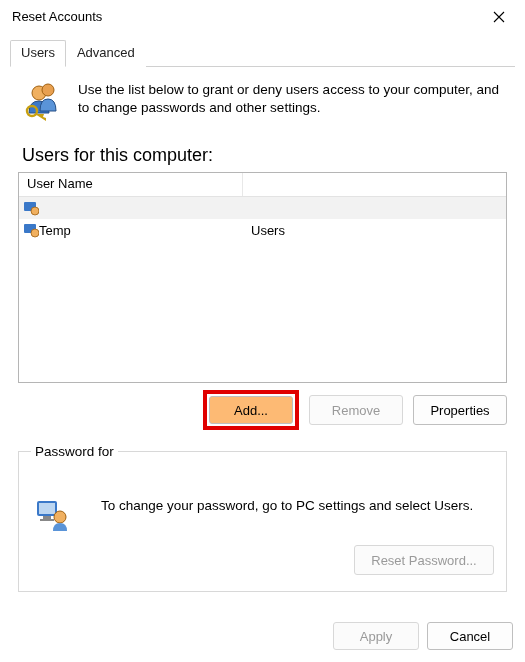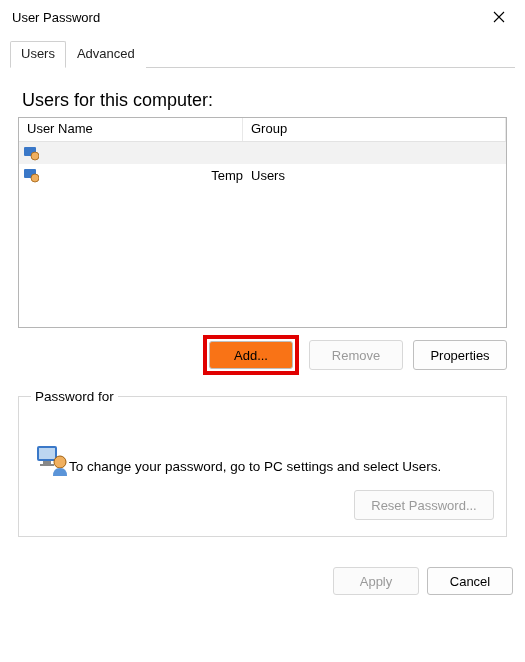--- a/index.html
+++ b/index.html
@@ -19,67 +19,77 @@
   .intro-text { font-size: 13.5px; line-height: 1.35; color:#000; }
   .list-label { font-size: 18px; margin: 8px 0 6px 4px; }
   .listbox { border:1px solid #b5b5b5; height: 211px; background:#fff; }
   .list-header { display:flex; height:24px; border-bottom:1px solid #e3e3e3; font-size:13px; }
   .list-header .col { padding:3px 8px; border-right:1px solid #e8e8e8; }
   .col-user { width: 224px; }
   .col-group { flex:1; }
   .list-body { }
   .row { display:flex; height:22px; font-size:13px; align-items:center; }
   .row.sel { background:#f2f2f2; }
-  .row .col-user { display:flex; align-items:center; gap:0; padding-left:4px; width:224px;justify-content:space-between; }
+  .row .col-user { display:flex; align-items:center; gap:0; padding-left:4px; width:224px; }
   .row .col-group { padding-left:8px; flex:1; white-space:nowrap; overflow:hidden; text-overflow:ellipsis; }
   .user-ico { width:16px; height:16px; }
   .btn-row { display:flex; gap:10px; justify-content:flex-end; margin:12px 0 14px 0; }
   .btn { min-width: 94px; height:30px; font-size:13px; border:1px solid #bfbfbf; background:#fdfdfd; border-radius:3px; padding:0 4px; }
   .btn[disabled] { color:#9a9a9a; border-color:#d8d8d8; background:#fbfbfb; }
   .btn-hl { border:4px solid #e00000; padding:0; display:flex; align-items:center; justify-content:center; min-width:96px; height:40px; margin-top:-5px; }
-  .btn-hl > .btn-inner { width:84px; height:28px; border:1px solid #bfbfbf; background:#f97316; border-radius:3px; font-size:13px; display:flex; align-items:center; justify-content:center; }
+  .btn-hl > .btn-inner { width:84px; height:28px; border:1px solid #bfbfbf; background:#fdba74; border-radius:3px; font-size:13px; display:flex; align-items:center; justify-content:center; }
   fieldset { border:1px solid #d8d8d8; margin:0 0 0 0; padding:14px 12px 16px 12px; }
   legend { font-size:13.5px; padding:0 4px; }
-  .pw-row { display:flex; gap:0; align-items:flex-end;margin-top:24px; }
+  .pw-row { display:flex; gap:32px; align-items:flex-start;margin-top:24px; }
   .pw-icon { width:34px; height:34px; flex:0 0 34px; margin-left:4px; }
   .pw-text { font-size:13.5px; line-height:1.35; }
   .pw-btn-row { display:flex; justify-content:flex-end; margin-top:14px; }
   .footer { display:flex; gap:8px; justify-content:flex-end; padding:10px 12px 12px 0; margin-top:8px; }
   .footer .btn { min-width:86px; height:28px; }
 </style>
 </head>
 <body>
 
 <div class="window">
 
   <div class="titlebar">
-    <div class="titlebar-title">User Password</div>
+    <div class="titlebar-title">Reset Accounts</div>
     <div class="close-btn">
       <svg viewBox="0 0 12 12">
           <path d="M1 1 L11 11 M11 1 L1 11" stroke="#000" stroke-width="1.1" fill="none"></path>
         </svg>
     </div>
   </div>
 
   <div class="content">
 
     <div class="tabs">
       <div class="tab active">Users</div>
       <div class="tab">Advanced</div>
     </div>
 
     <div class="tabpage">
 
+      <div class="intro">
+        <svg class="intro-icon" viewBox="0 0 42 42">
+          <circle cx="17" cy="12" r="7" fill="#f0b060" stroke="#a06010" stroke-width="1"></circle>
+          <path d="M7 32 Q7 20 17 20 Q27 20 27 32 Z" fill="#3a78c8" stroke="#264f85" stroke-width="1"></path>
+          <circle cx="26" cy="9" r="6" fill="#e8a050" stroke="#a06010" stroke-width="1"></circle>
+          <path d="M18 30 Q18 18 26 18 Q34 18 34 30 Z" fill="#5a94d8" stroke="#264f85" stroke-width="1"></path>
+          <circle cx="10" cy="30" r="5" fill="none" stroke="#c8a010" stroke-width="2.4"></circle>
+          <path d="M13 33 L24 40 L24 37 L21 36 L22 33 L18 33" fill="#c8a010"></path>
+        </svg>
+        <div class="intro-text">Use the list below to grant or deny users access to your computer, and to change passwords and other settings.</div>
+      </div>
 
       <div class="list-label">Users for this computer:</div>
 
       <div class="listbox">
         <div class="list-header">
           <div class="col col-user">User Name</div>
-          <div class="col col-group">Group</div>
         </div>
         <div class="list-body">
           <div class="row sel">
             <div class="col-user">
               <svg class="user-ico" viewBox="0 0 16 16">
                 <rect x="1" y="2" width="12" height="9" rx="1" fill="#3a78c8"></rect>
                 <circle cx="12" cy="11" r="4" fill="#f0b060" stroke="#a06010" stroke-width="0.8"></circle>
               </svg>
               <span></span>
             </div>

